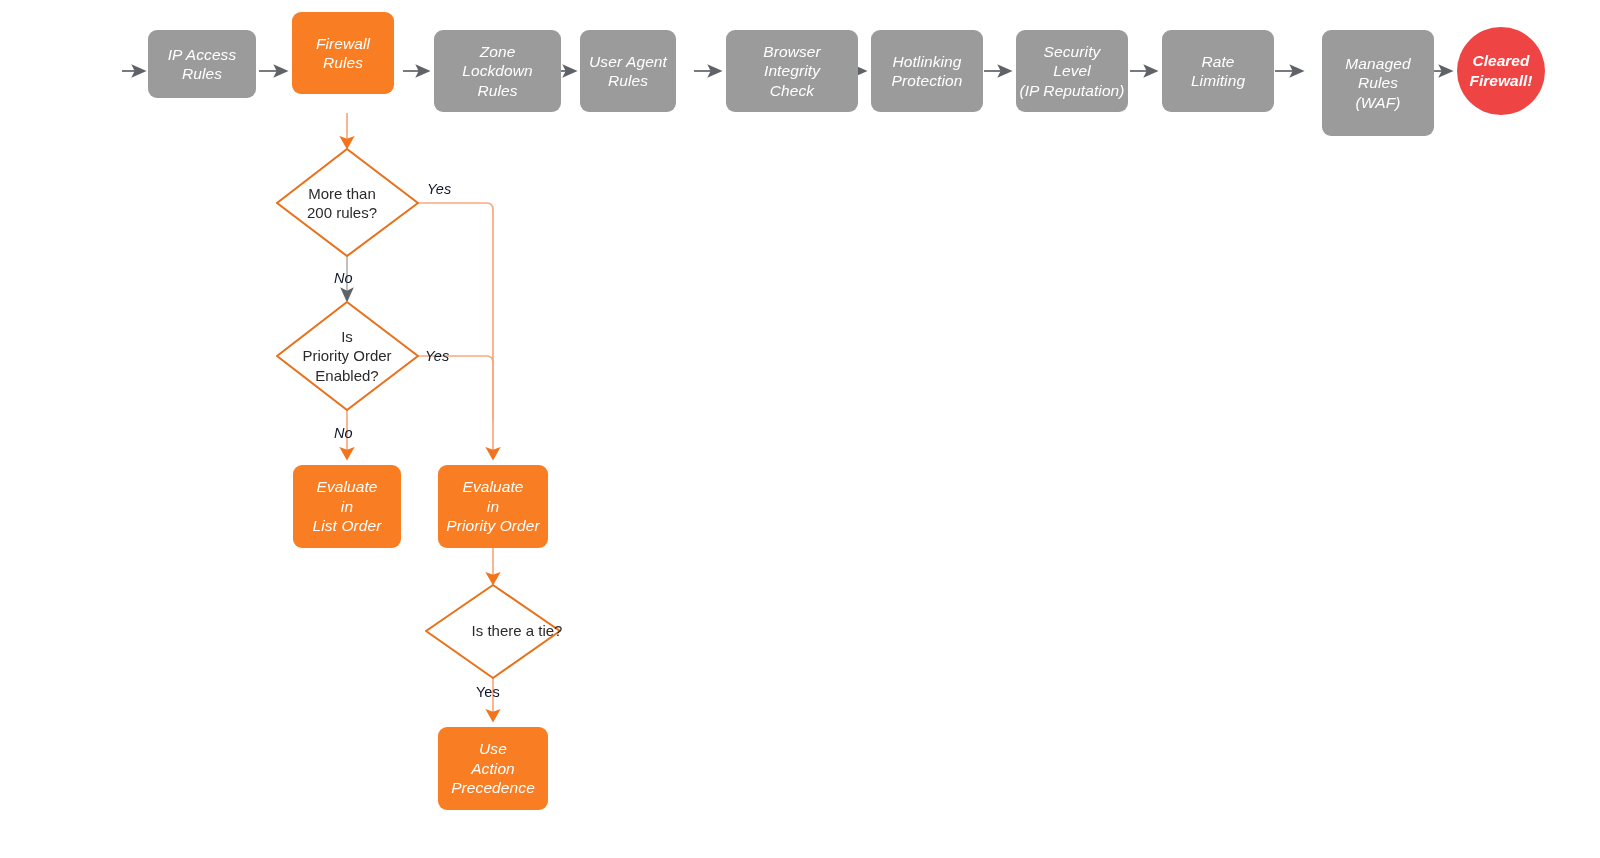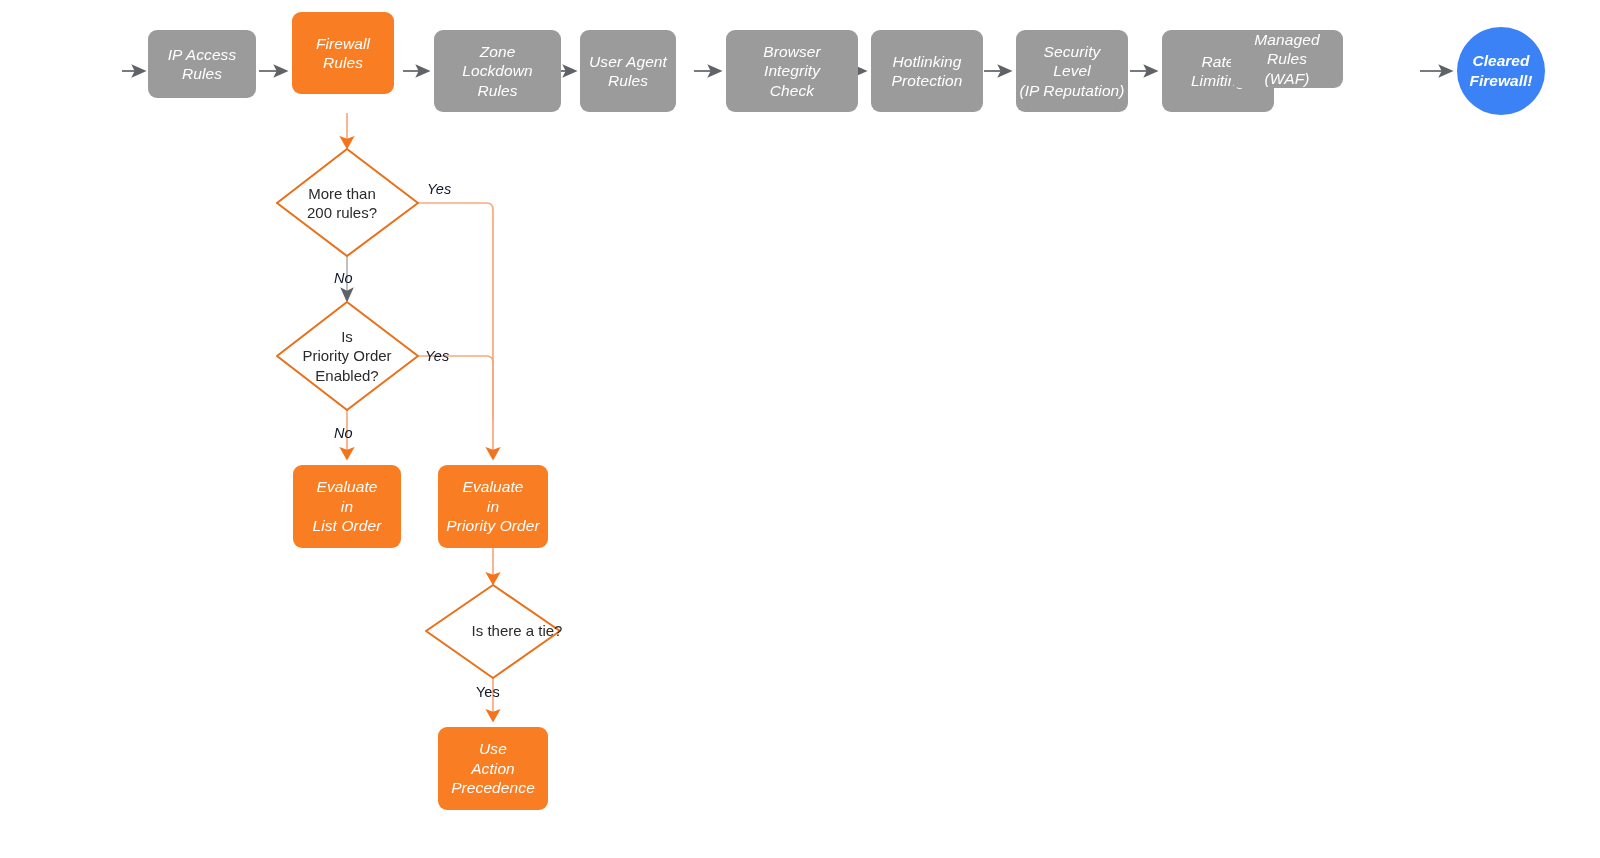--- a/index.html
+++ b/index.html
@@ -54,21 +54,21 @@
     font-style: italic;
     font-size: 15.5px;
     line-height: 1.3;
   }
   .term.start {
     background: #ffffff;
     border: 3.5px solid #1b7fbd;
     color: #1b7fbd;
   }
   .term.end {
-    background: #3b82f6;
+    background: #ef4444;
     color: #ffffff;
   }
 
   
   .diamond-label {
     position: absolute;
     display: flex;
     align-items: center;
     justify-content: center;
     text-align: center;
@@ -158,21 +158,21 @@
   <div class="node proc gray" style="left:871px; top:30px; width:112px; height:82px;">Hotlinking
 Protection</div>
 
   <div class="node proc gray" style="left:1016px; top:30px; width:112px; height:82px;">Security
 Level
 (IP Reputation)</div>
 
   <div class="node proc gray" style="left:1162px; top:30px; width:112px; height:82px;">Rate
 Limiting</div>
 
-  <div class="node proc gray" style="left:1231px; top:30px; width:112px; height:58px;">Managed
+  <div class="node proc gray" style="left:1322px; top:30px; width:112px; height:106px;">Managed
 Rules
 (WAF)</div>
 
   <div class="node term end" style="left:1457px; top:27px; width:88px; height:88px;">Cleared
 Firewall!</div>
 
   <div class="diamond-label" style="left:276px; top:165px; width:132px; height:76px;">More than
 200 rules?</div>
 
   <div class="diamond-label" style="left:281px; top:318px; width:132px; height:76px;">Is

